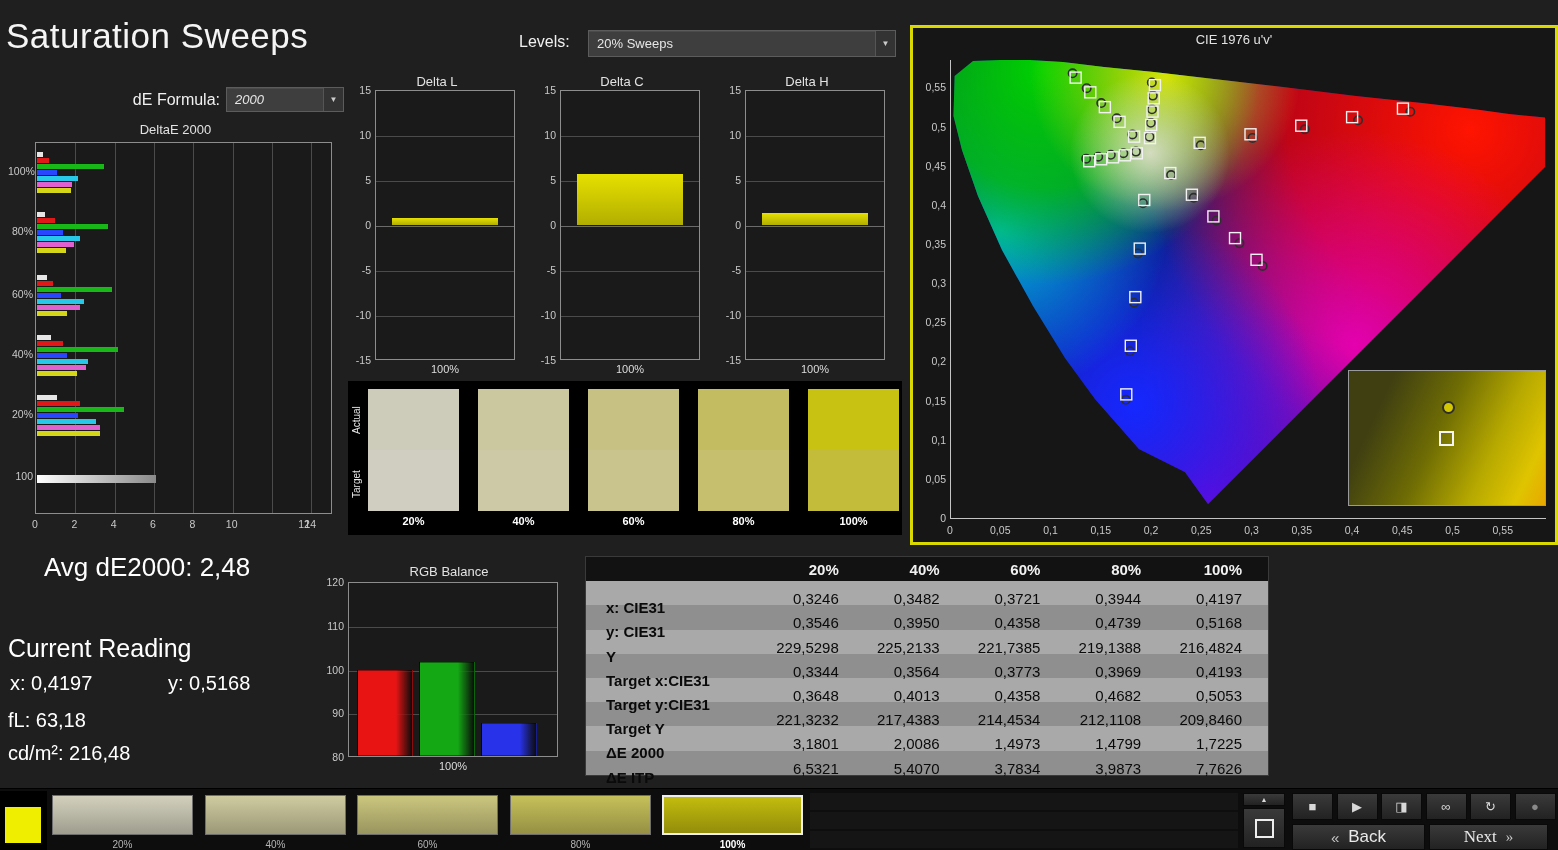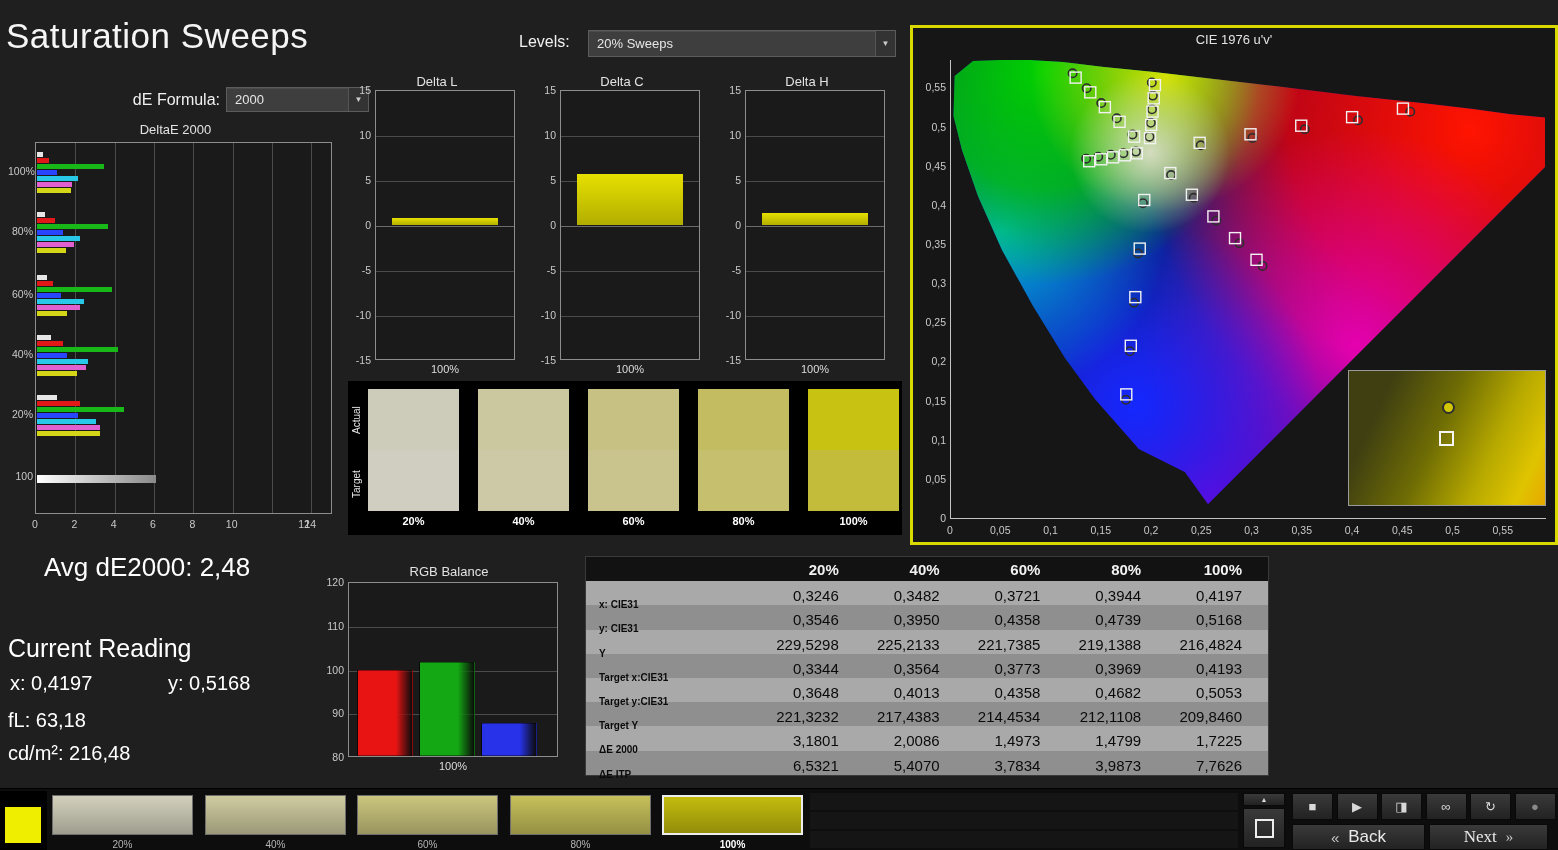--- a/index.html
+++ b/index.html
@@ -4,21 +4,21 @@
 <style>
   html,body{margin:0;padding:0;background:#151515;}
   body{width:1558px;height:850px;overflow:hidden;font-family:"Liberation Sans",sans-serif;color:#fff;position:relative;}
   #root{position:absolute;left:0;top:0;width:1558px;height:850px;background:#1f1f1f;}
   .abs{position:absolute;}
 
   
   #title{left:6px;top:16px;font-size:35px;font-weight:400;color:#f5f5f5;letter-spacing:.5px;}
   .label{font-size:16px;color:#f0f0f0;}
   #de-formula-label{left:110px;top:91px;width:110px;text-align:right;}
-  #de-formula-dd{left:226px;top:87px;width:143px;height:25px;}
+  #de-formula-dd{left:226px;top:87px;width:118px;height:25px;font-style:italic;}
   #levels-label{left:519px;top:33px;}
   #levels-dd{left:588px;top:30px;width:308px;height:27px;}
   .dropdown{background:#3e3e3e;border:1px solid #5c5c5c;display:flex;align-items:center;box-sizing:border-box;box-shadow:inset 0 1px 0 rgba(255,255,255,.07);cursor:default;}
   .dd-text{flex:1;padding:0 8px;font-size:13px;color:#e6e6e6;white-space:nowrap;overflow:hidden;}
   .dd-arrow{width:19px;height:100%;display:flex;align-items:center;justify-content:center;font-size:8px;color:#ccc;background:#333;border-left:1px solid #555;}
 
   
   .chart-title{position:absolute;top:4px;left:0;right:0;text-align:center;font-size:13px;color:#e2e2e2;}
   .plot{position:absolute;background:#1a1a1a;border:1px solid #8d8d8d;box-sizing:border-box;overflow:hidden;}
   .vgrid{position:absolute;top:0;bottom:0;width:1px;background:#4b4b4b;}
@@ -67,21 +67,21 @@
   .rgb-bar{position:absolute;bottom:0;width:56px;border:1px solid rgba(0,0,0,.4);box-sizing:border-box;}
   #rgb .xcat{left:30px;width:210px;top:200px;}
 
   
   #detail-table{left:585px;top:556px;width:682px;border:1px solid #3a3a3a;box-sizing:content-box;}
   .t-row{display:grid;grid-template-columns:178px repeat(5,1fr);height:24.2px;align-items:center;}
   .t-head{background:#121212;}
   .t-head .t-val{color:#f2f2f2;font-weight:bold;}
   .t-row.a{background:#a9a9a9;}
   .t-row.b{background:#8f8f8f;}
-  .t-label{padding-left:13px;font-weight:bold;color:#0a0a0a;font-size:10px;white-space:nowrap;margin-top:18px;}
+  .t-label{padding-left:20px;font-weight:bold;color:#0a0a0a;font-size:15px;white-space:nowrap;margin-top:18px;}
   .t-val{text-align:right;padding-right:26px;color:#0a0a0a;font-size:15px;}
 
   
   #cie-panel{left:910px;top:25px;width:648px;height:520px;background:#161616;border:3px solid #d9d900;box-sizing:border-box;}
   #cie-plot{position:absolute;left:37px;top:32px;width:595px;height:458px;}
   #cie-axis-l{position:absolute;left:37px;top:32px;width:1px;height:459px;background:#c4c4c4;}
   #cie-axis-b{position:absolute;left:37px;top:490px;width:596px;height:1px;background:#c4c4c4;}
   #cie-inset{position:absolute;left:435px;top:342px;width:198px;height:136px;border:1px solid #9a9a9a;box-sizing:border-box;
     background:linear-gradient(115deg,#3f3f12 18%,#6e6c04 45%,#b7a900 70%,#dfc400 88%,#e8a800 100%);}
   .inset-circle{position:absolute;width:9px;height:9px;border:2px solid #2f2f2f;border-radius:50%;background:#d3c800;}

